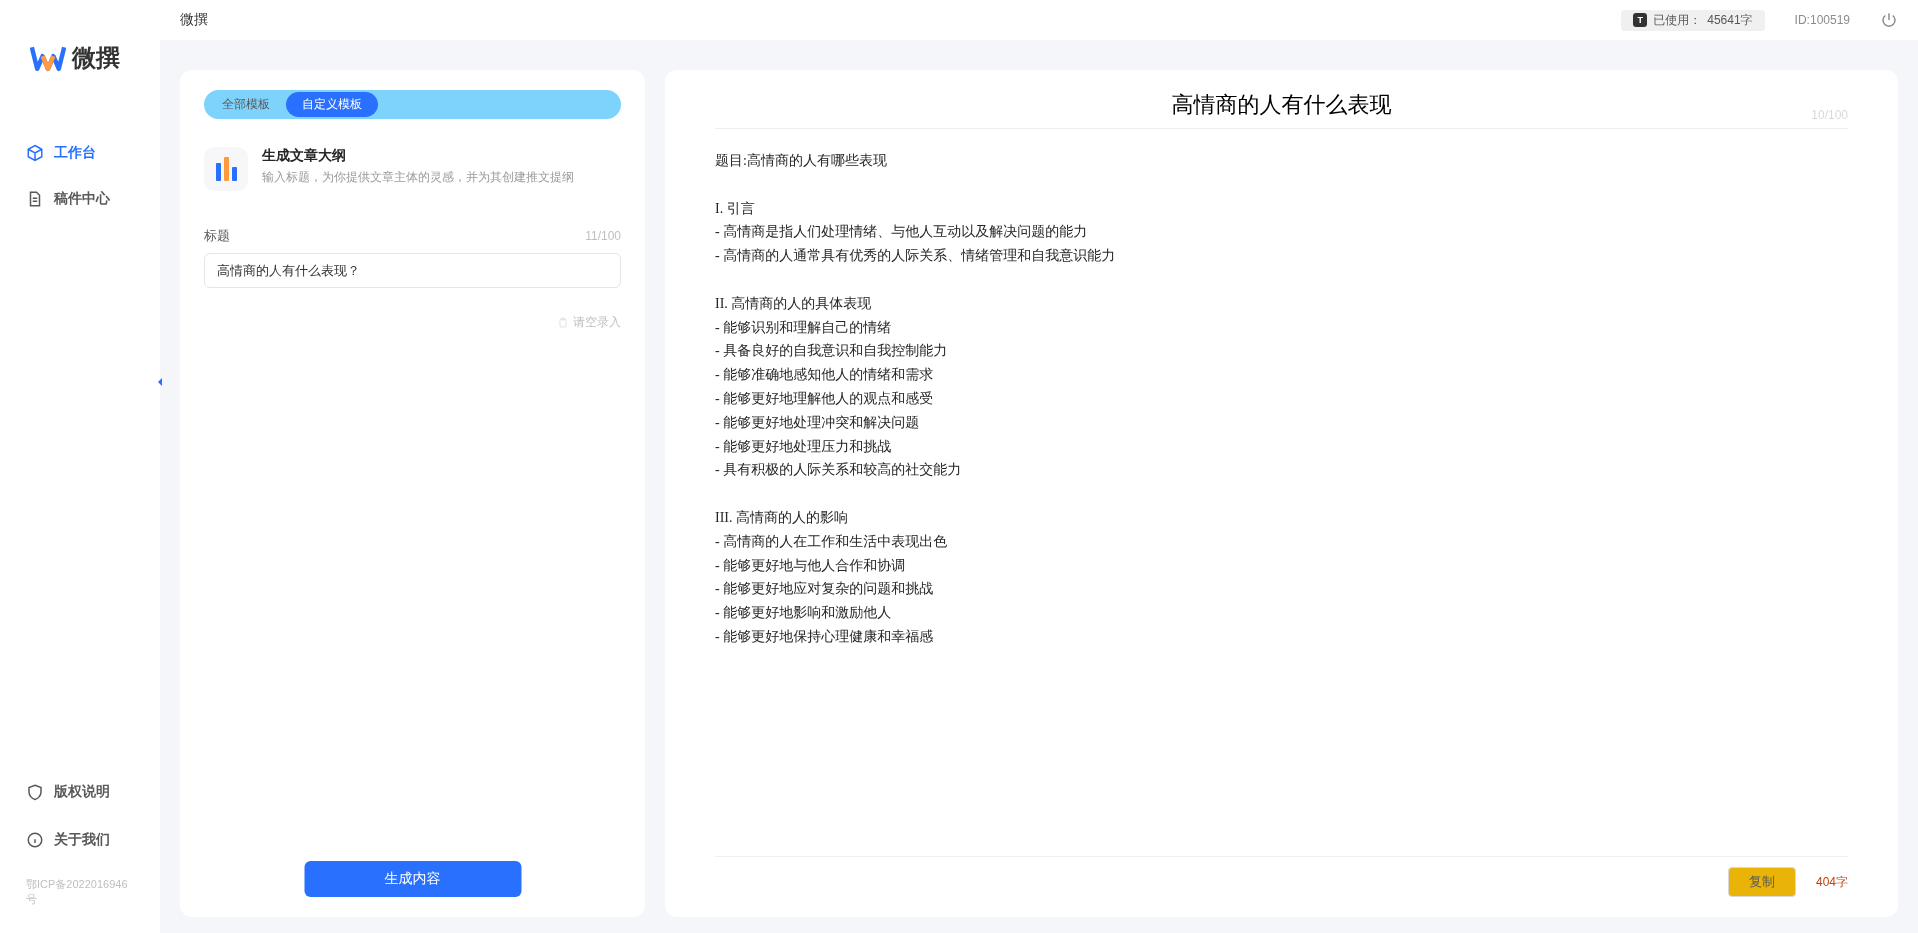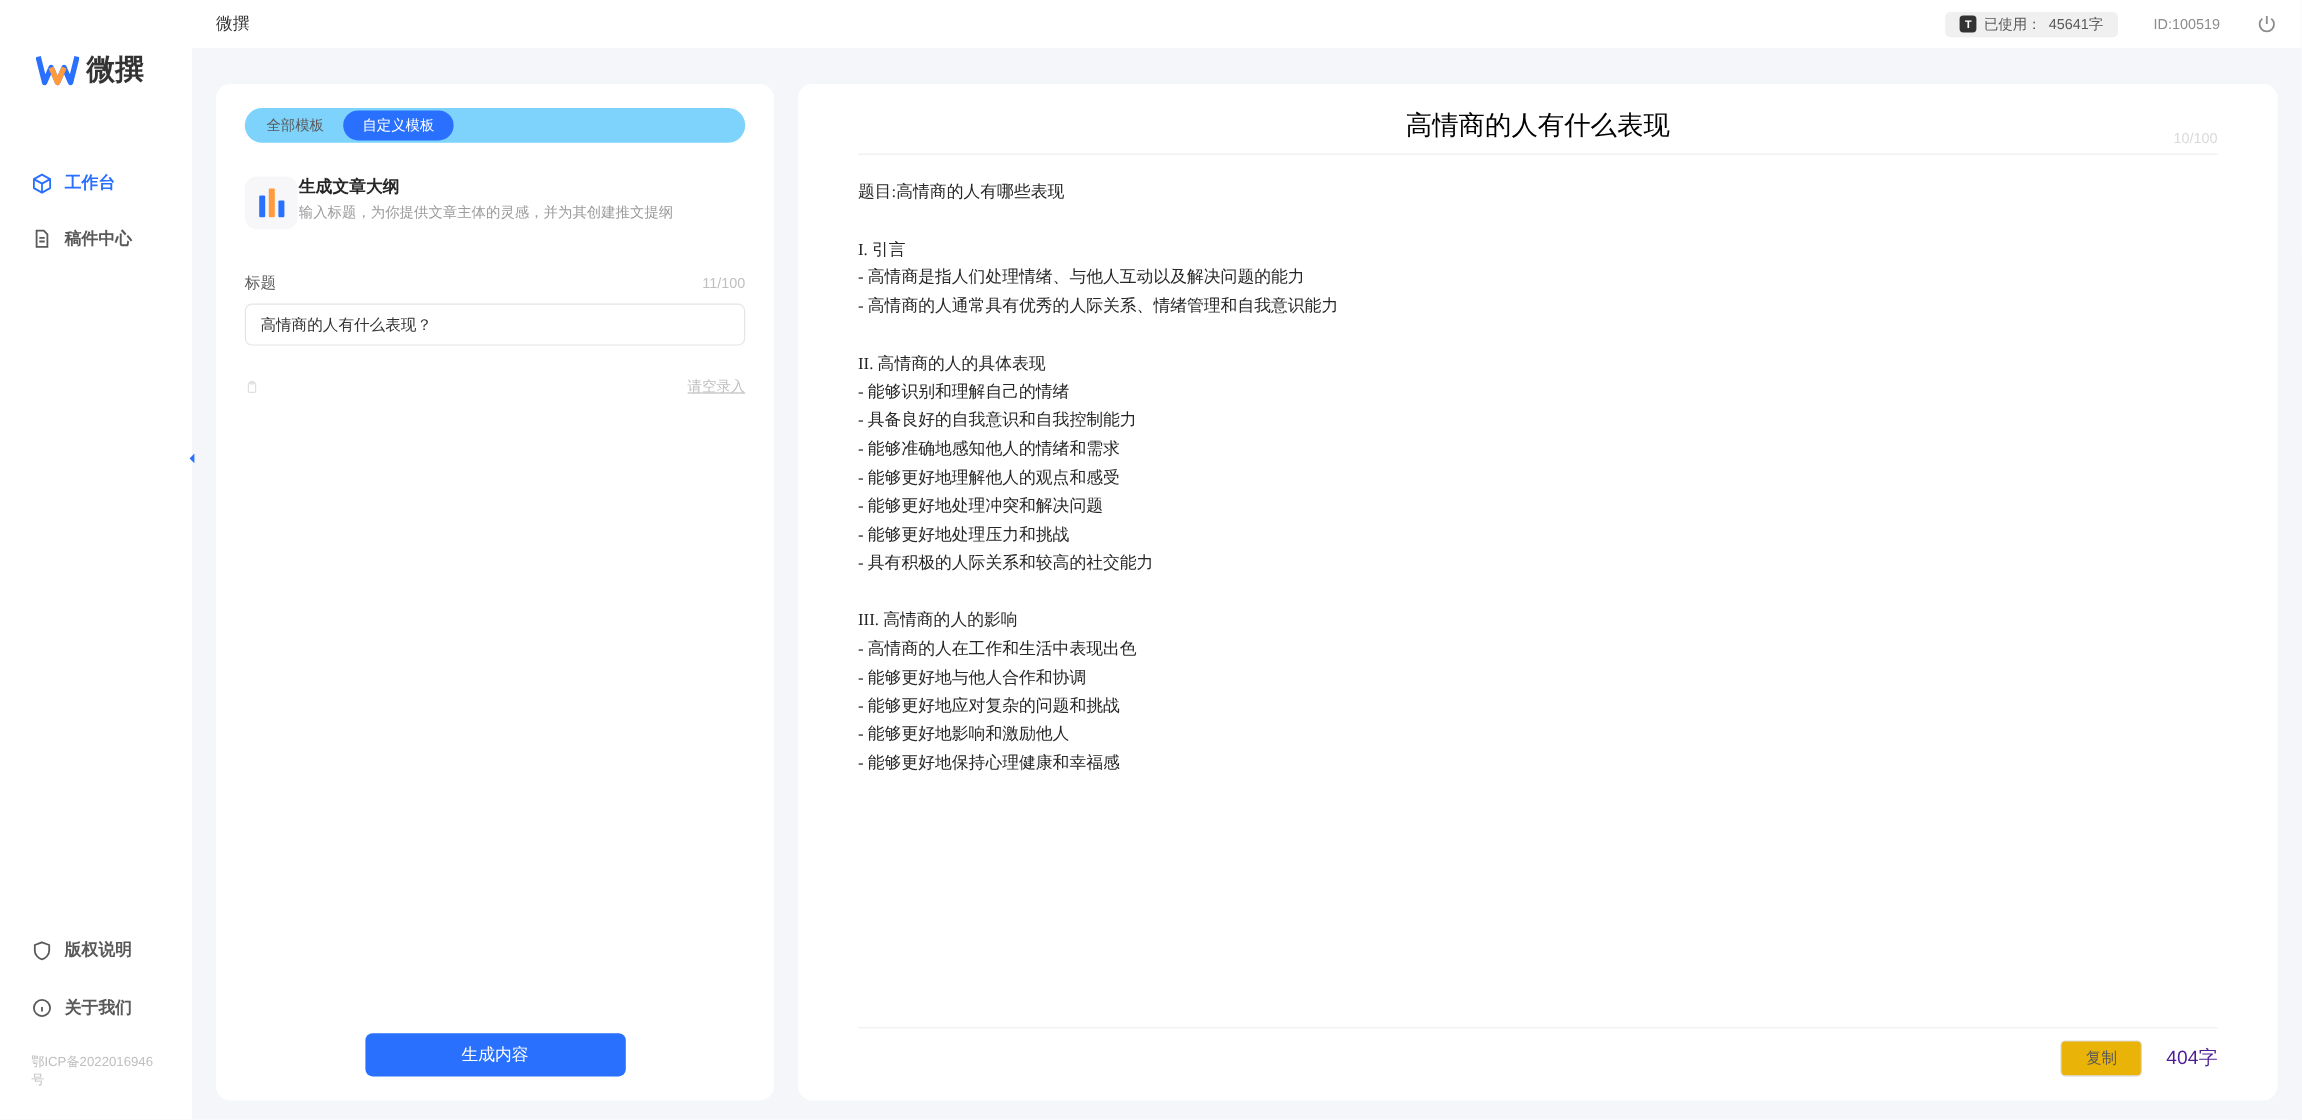--- a/index.html
+++ b/index.html
@@ -172,21 +172,21 @@
       border-radius: 14px;
       cursor: pointer;
       color: #595959;
     }
     .tab-pill.active {
       background: #2970ff;
       color: #fff;
     }
     .template-card {
       display: flex;
-      gap: 1px;
+      gap: 14px;
       margin-top: 28px;
       align-items: flex-start;
     }
     .template-icon-box {
       width: 44px;
       height: 44px;
       border-radius: 10px;
       background: #f7f7f9;
       display: flex;
       align-items: center;
@@ -242,23 +242,22 @@
       color: #333;
       outline: none;
     }
     .empty-hint {
       text-align: center;
       font-size: 12px;
       color: #bfbfbf;
       margin-top: 26px;
       display: flex;
       align-items: center;
-      justify-content: space-between;
+      justify-content: flex-end;
       gap: 4px;
-      text-decoration: underline;
     }
     .paste-icon {
       width: 12px;
       height: 12px;
       opacity: 0.5;
     }
     .generate-btn {
       position: absolute;
       bottom: 20px;
       left: 50%;
@@ -314,22 +313,22 @@
     .copy-btn {
       padding: 5px 20px;
       border: 1px solid #d9d9d9;
       border-radius: 4px;
       background: #eab308;
       font-size: 13px;
       color: #595959;
       cursor: pointer;
     }
     .output-count {
-      font-size: 16px;
-      color: #4c1d95;
+      font-size: 12px;
+      color: #c2410c;
     }
   </style>
 </head>
 <body>
 
 <aside class="sidebar">
   <div class="logo-section">
     <svg class="logo-icon" viewBox="0 0 40 40">
       <path d="M2 8 L8 32 L14 18 L20 32 L26 18 L32 32 L38 8" stroke="#2970ff" stroke-width="5" fill="none" stroke-linejoin="round"></path>
       <path d="M14 18 L20 32 L26 18" stroke="#ff9a3d" stroke-width="5" fill="none" stroke-linejoin="round"></path>

